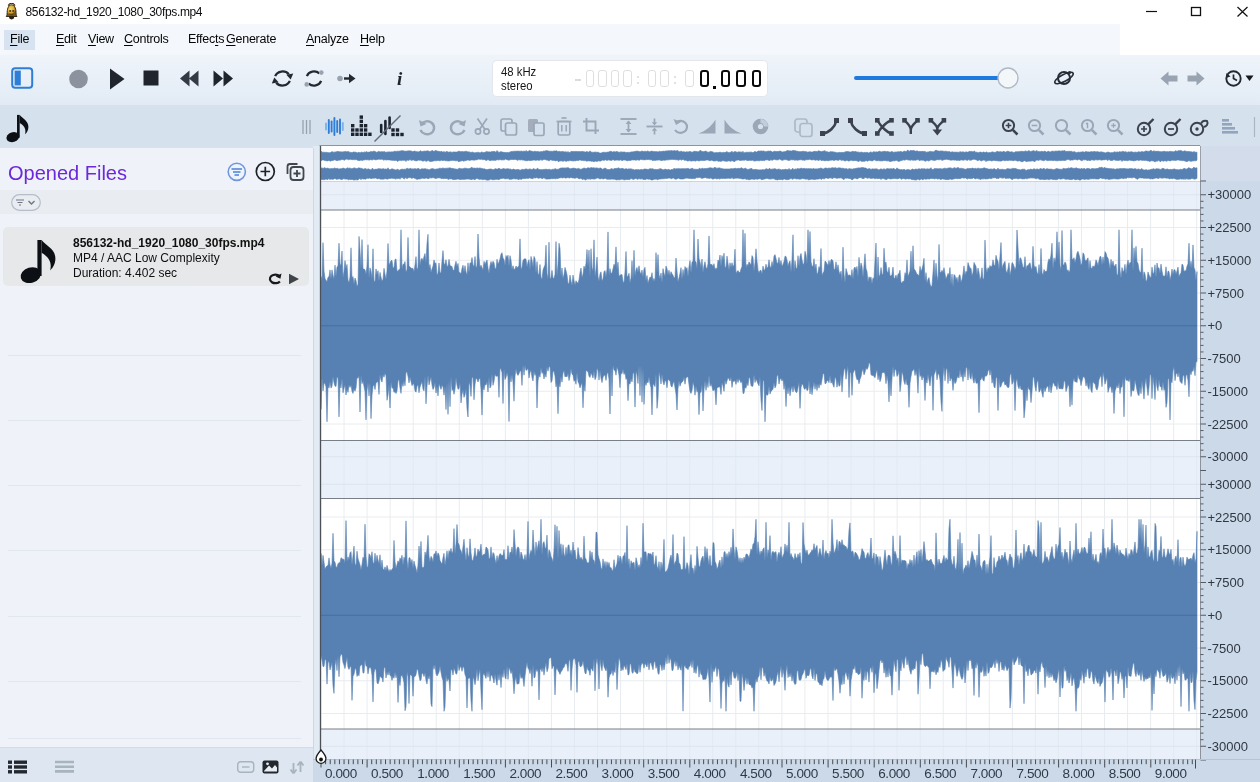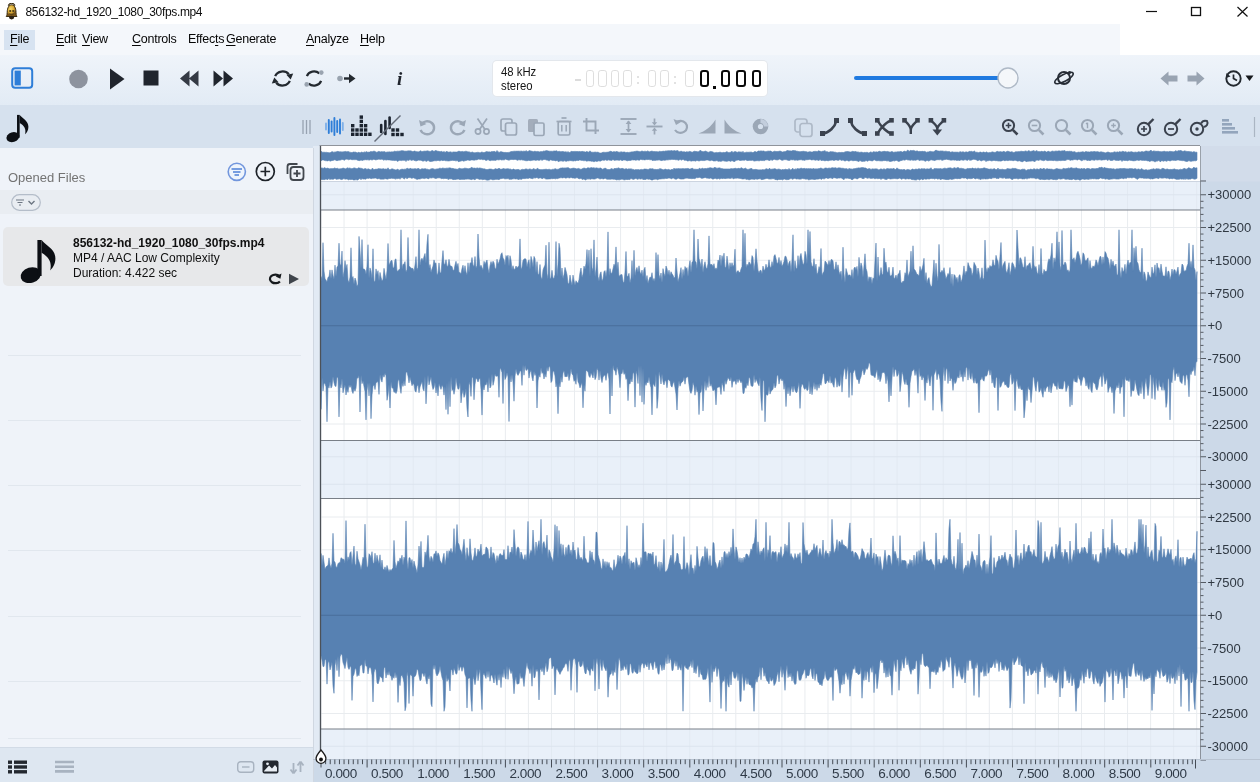--- a/index.html
+++ b/index.html
@@ -22,21 +22,21 @@
   
   #timebox{left:493px;top:61px;width:274px;height:35px;background:#fff;border-radius:4px;
      box-shadow:0 0 0 1px #e3e7ec;}
   #khz{left:8px;top:3.5px;font-size:13.5px;line-height:14.5px;color:#151515;
        transform:scaleX(.84);transform-origin:0 0;}
   .gd{position:absolute;top:8.7px;width:6.6px;height:15.1px;border:1.7px solid #dedede;border-radius:2.8px;}
   .bd{position:absolute;top:8.6px;width:5.8px;height:13.6px;border:2.9px solid #0a0a0a;border-radius:3.2px;}
   .gcolon .d1,.gcolon .d2{position:absolute;width:2px;height:2px;background:#e2e2e2;left:0;}
   
   #sidebar{left:0;top:148px;width:313px;height:634px;background:#eff3f9;}
-  #opened-title{left:8px;top:22px;font-size:13px;color:#737373;}
+  #opened-title{left:8px;top:14px;font-size:20px;color:#6d28d9;}
   #filterband{left:0px;top:42px;width:313px;height:24px;background:#e9edf2;}
   #filecard{left:3px;top:79px;width:306px;height:59px;background:#e7e8ea;border-radius:5px;}
   .cardline{position:absolute;left:70px;font-size:12px;color:#101010;}
   #sb-status{left:0;top:599px;width:313px;height:35px;background:#dee7f1;border-top:1px solid #d2dbe6;box-sizing:border-box;}
   .sep{position:absolute;left:8px;width:293px;height:1px;background:#e1e7ee;}
   
   #editor{left:313px;top:148px;width:947px;height:634px;background:#e9f0f9;}
 </style>
 </head>
 <body>
@@ -60,22 +60,22 @@
 <svg class="abs" id="winbtns" style="left:1130px;top:0" width="130" height="24" viewBox="0 0 130 24">
   <line x1="16" y1="11.5" x2="27" y2="11.5" stroke="#111" stroke-width="1.2"></line>
   <rect x="61.5" y="7.5" width="9" height="8" fill="none" stroke="#111" stroke-width="1.3"></rect>
   <path d="M107.5 7 L117.5 16.5 M117.5 7 L107.5 16.5" stroke="#111" stroke-width="1.2"></path>
 </svg>
 
 <div class="abs" id="menubar">
   <div class="abs" id="mi-file-bg"></div>
   <div class="menu-item" style="left:10px"><span class="mn">F</span>ile</div>
   <div class="menu-item" style="left:56px"><span class="mn">E</span>dit</div>
-  <div class="menu-item" style="left:82px"><span class="mn">V</span>iew</div>
-  <div class="menu-item" style="left:132px"><span class="mn">C</span>ontrols</div>
+  <div class="menu-item" style="left:88px"><span class="mn">V</span>iew</div>
+  <div class="menu-item" style="left:124px"><span class="mn">C</span>ontrols</div>
   <div class="menu-item" style="left:188px">Effec<span class="mn">t</span>s</div>
   <div class="menu-item" style="left:226px"><span class="mn">G</span>enerate</div>
   <div class="menu-item" style="left:306px"><span class="mn">A</span>nalyze</div>
   <div class="menu-item" style="left:360px"><span class="mn">H</span>elp</div>
 </div>
 
 <div class="abs" id="toolbar1"></div>
 <div class="abs" id="toolbar2"></div>
 <div class="abs" id="tb1icons" style="left: 0px; top: 0px;">
     <svg width="23" height="23" viewBox="0 0 23 23" style="position: absolute; left: 11px; top: 67px; overflow: visible;">
@@ -354,21 +354,21 @@
     </div>
 </div>
 
 <div class="abs" id="sidebar">
   <div class="abs" id="opened-title">Opened Files</div>
 
   <div class="abs" id="filterband"></div>
   <div class="abs" id="filecard">
     <div class="cardline" style="top:9px;font-weight:bold;">856132-hd_1920_1080_30fps.mp4</div>
     <div class="cardline" style="top:24px;">MP4 / AAC Low Complexity</div>
-    <div class="cardline" style="top:39px;">Duration: 4.422 sec</div>
+    <div class="cardline" style="top:39px;">Duration: 4.402 sec</div>
   </div>
   <div class="abs" id="sb-icons" style="left:0;top:0;width:313px;height:634px">
       <svg width="20" height="20" viewBox="0 0 20 20" style="position: absolute; left: 227px; top: 14px; overflow: visible;">
         <circle cx="9.8" cy="9.8" r="8.6" fill="#eef4fc" stroke="#7296dd" stroke-width="1.6"></circle>
         <path d="M4.5 7 H15 M6 10 H13.5 M7.5 13 H12" stroke="#4d7fd6" stroke-width="1.7" fill="none"></path>
       </svg>
       <svg width="21" height="21" viewBox="0 0 21 21" style="position: absolute; left: 255px; top: 13px; overflow: visible;">
         <circle cx="10.3" cy="10.5" r="9" fill="none" stroke="#1d2229" stroke-width="1.7"></circle>
         <path d="M5.5 10.5 H15.1 M10.3 5.7 V15.3" stroke="#1d2229" stroke-width="1.7"></path>
       </svg>

